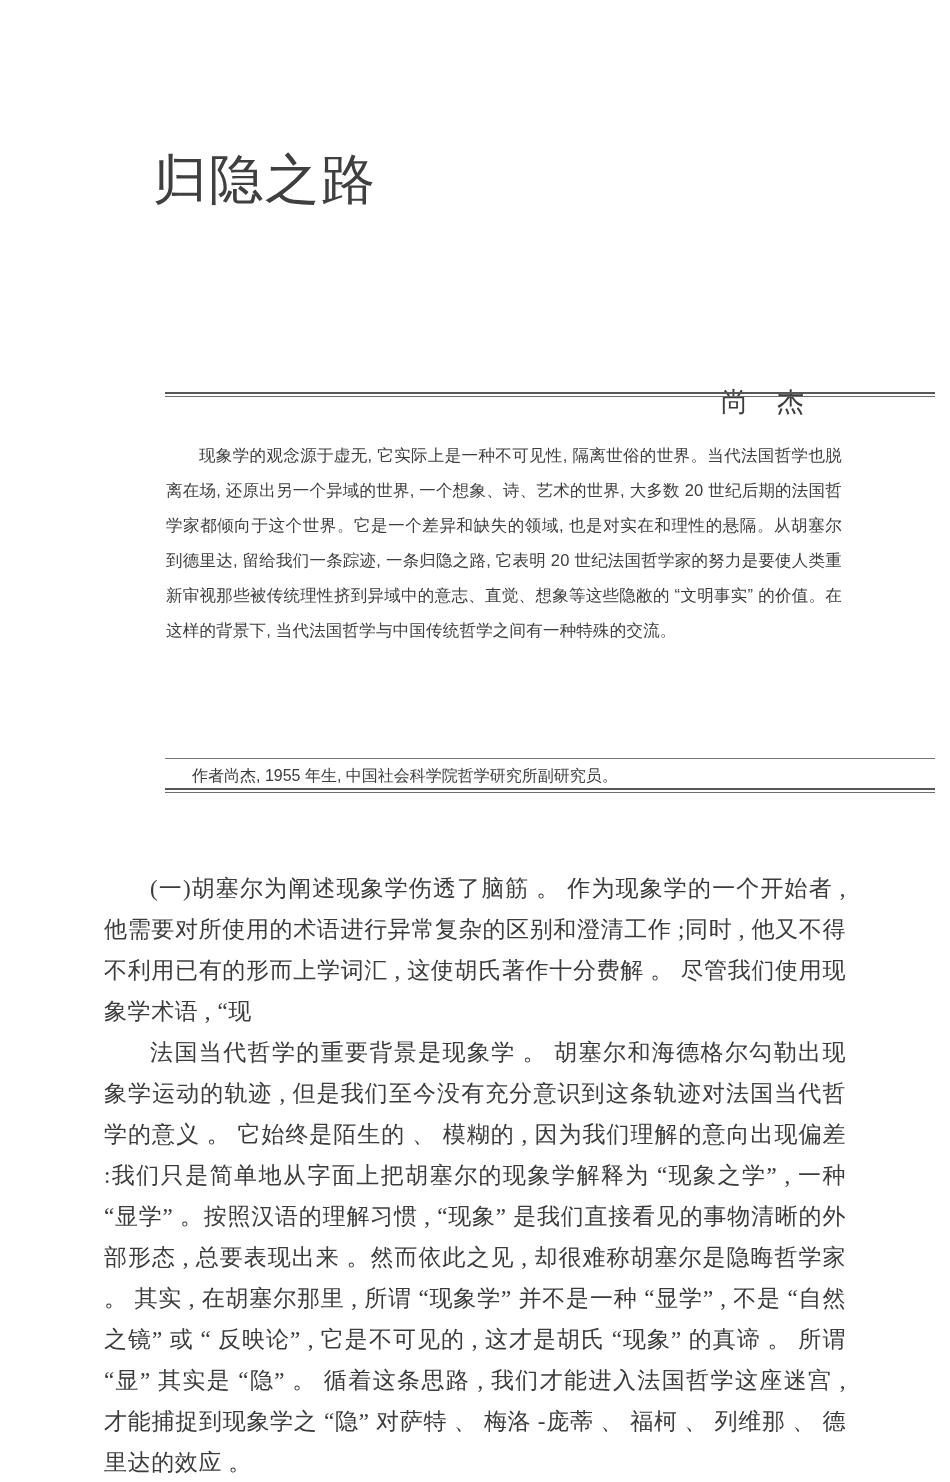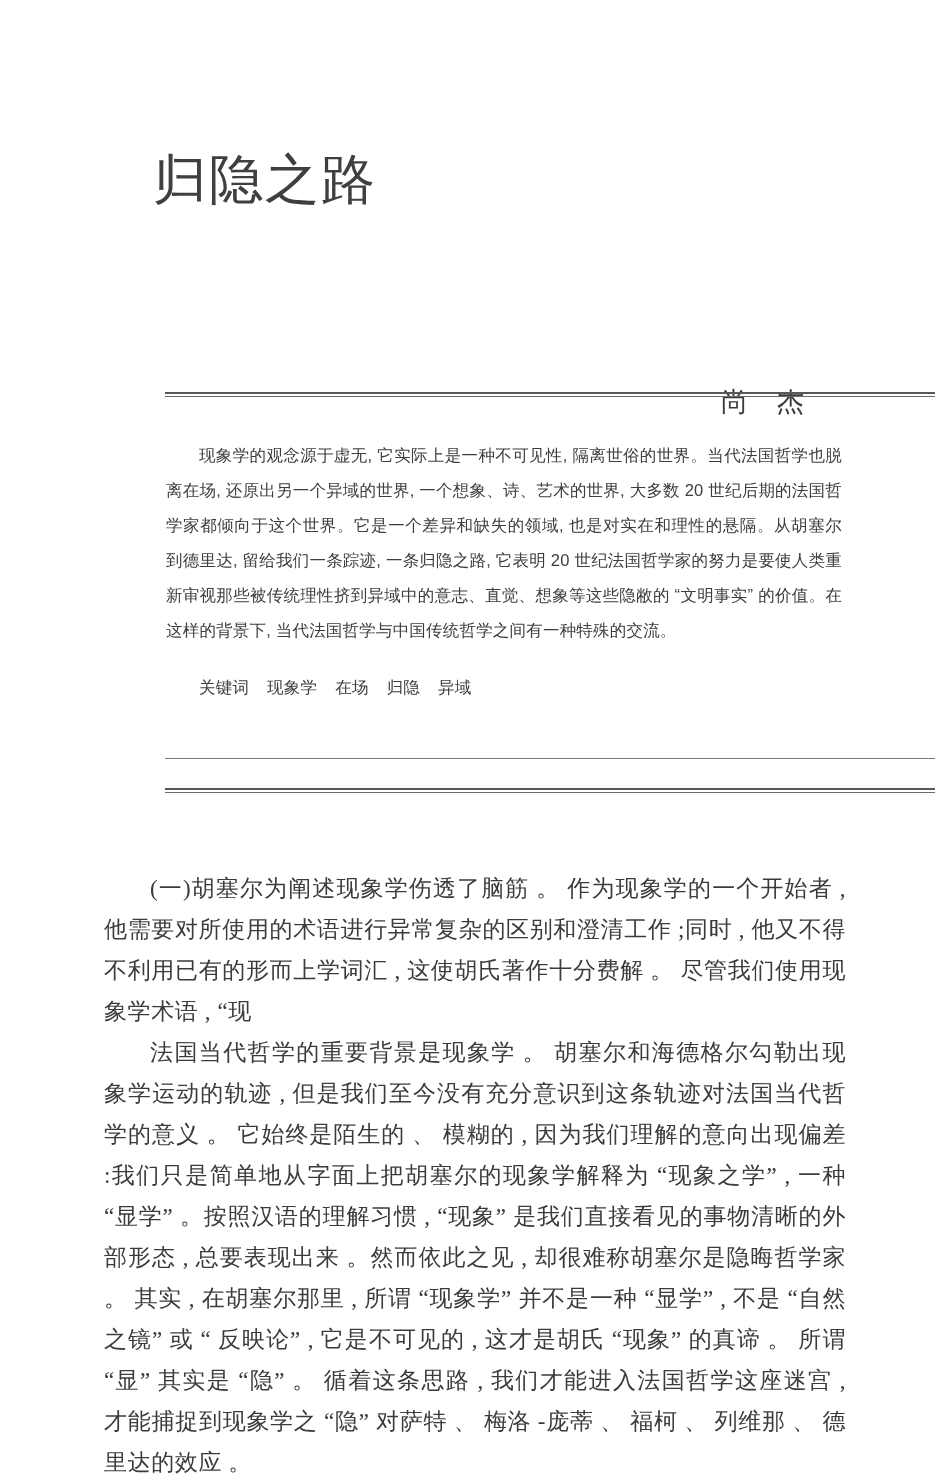--- a/index.html
+++ b/index.html
@@ -141,27 +141,25 @@
   <div class="title-block">
     <h1 class="doc-title">归隐之路</h1>
   </div>
 
   <div class="author-line">尚　杰</div>
 
   <div class="rule-double rule-top"></div>
 
   <div class="abstract-block">
     <p class="abstract-text">现象学的观念源于虚无, 它实际上是一种不可见性, 隔离世俗的世界。当代法国哲学也脱离在场, 还原出另一个异域的世界, 一个想象、诗、艺术的世界, 大多数 20 世纪后期的法国哲学家都倾向于这个世界。它是一个差异和缺失的领域, 也是对实在和理性的悬隔。从胡塞尔到德里达, 留给我们一条踪迹, 一条归隐之路, 它表明 20 世纪法国哲学家的努力是要使人类重新审视那些被传统理性挤到异域中的意志、直觉、想象等这些隐敝的 “文明事实” 的价值。在这样的背景下, 当代法国哲学与中国传统哲学之间有一种特殊的交流。</p>
-    <p class="keywords">
-      <span class="kw-label">关键词</span><span class="kw">现象学</span><span class="kw">在场</span><span class="kw">归隐</span><span class="kw">异域</span>
-    </p>
   </div>
 
   <div class="rule-double rule-mid"></div>
 
+  <div class="footnote">作者尚杰, 1955 年生, 中国社会科学院哲学研究所副研究员。</div>
 
   <div class="rule-double rule-bottom"></div>
 
   <div class="body-block">
     <p>(一)胡塞尔为阐述现象学伤透了脑筋 。 作为现象学的一个开始者 , 他需要对所使用的术语进行异常复杂的区别和澄清工作 ;同时 , 他又不得不利用已有的形而上学词汇 , 这使胡氏著作十分费解 。 尽管我们使用现象学术语 , “现</p>
     <p>法国当代哲学的重要背景是现象学 。 胡塞尔和海德格尔勾勒出现象学运动的轨迹 , 但是我们至今没有充分意识到这条轨迹对法国当代哲学的意义 。 它始终是陌生的 、 模糊的 , 因为我们理解的意向出现偏差 :我们只是简单地从字面上把胡塞尔的现象学解释为 “现象之学” , 一种 “显学” 。按照汉语的理解习惯 , “现象” 是我们直接看见的事物清晰的外部形态 , 总要表现出来 。然而依此之见 , 却很难称胡塞尔是隐晦哲学家 。 其实 , 在胡塞尔那里 , 所谓 “现象学” 并不是一种 “显学” , 不是 “自然之镜” 或 “ 反映论” , 它是不可见的 , 这才是胡氏 “现象” 的真谛 。 所谓 “显” 其实是 “隐” 。 循着这条思路 , 我们才能进入法国哲学这座迷宫 , 才能捕捉到现象学之 “隐” 对萨特 、 梅洛 -庞蒂 、 福柯 、 列维那 、 德里达的效应 。</p>
   </div>
 
 </div>
 

